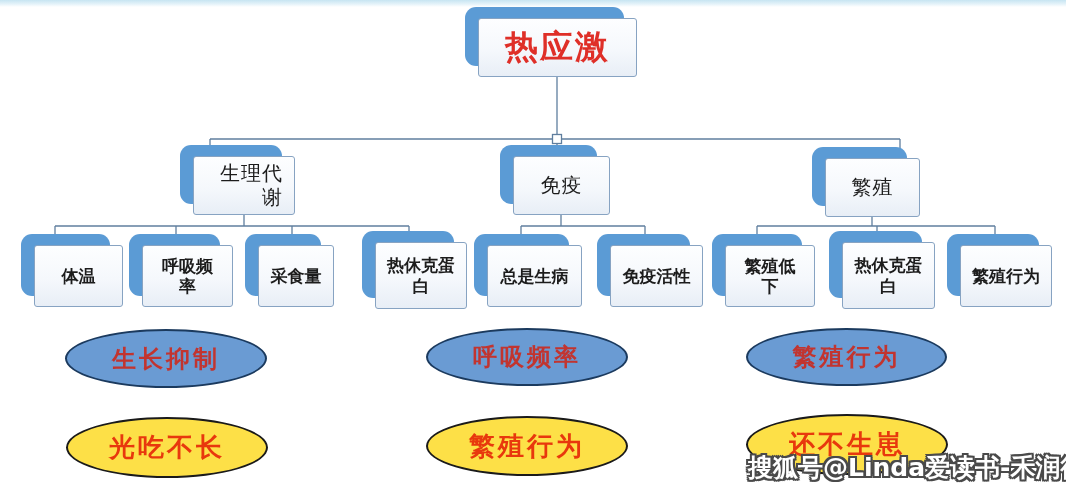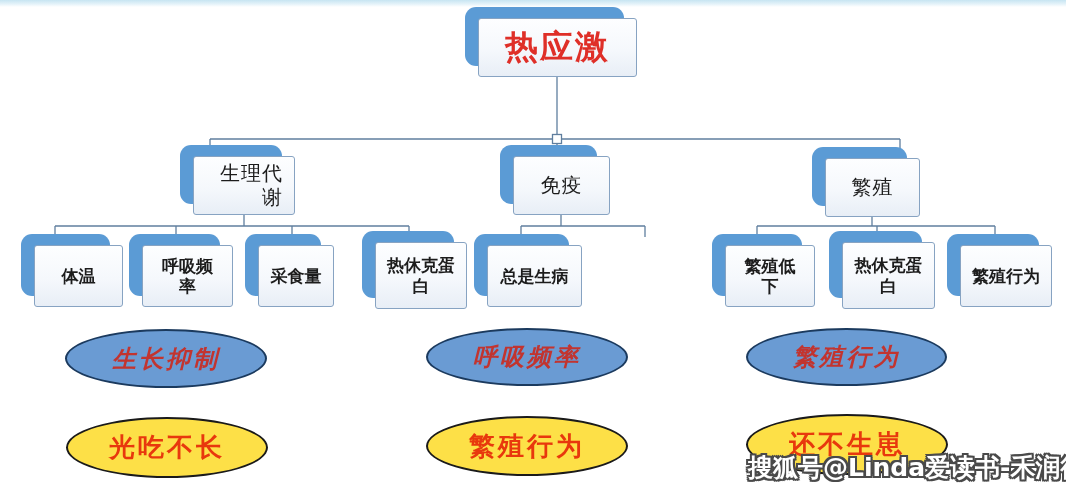--- a/index.html
+++ b/index.html
@@ -17,21 +17,21 @@
     border:1.4px solid #87a3c2;border-radius:3px;
     display:flex;align-items:center;justify-content:center;text-align:center;
     padding:0 11px;box-sizing:border-box;line-height:1.18;}
   .root-face{font-size:33px;font-weight:800;color:#df2f28;letter-spacing:2px;}
   .branch-face{font-size:20px;font-weight:400;color:#1c1c1c;letter-spacing:1px;text-align:right;}
   .leaf-face{font-size:17px;font-weight:600;color:#1c1c1c;}
   
   .oval{position:absolute;z-index:2;border-radius:50%;display:flex;align-items:center;
     justify-content:center;text-align:center;box-sizing:border-box;}
   .oval-blue{background:#6a9bd3;border:2px solid #1b3a5e;
-    font-size:24px;font-weight:700;color:#c2342f;letter-spacing:3px;font-style:italic;}
+    font-size:24px;font-weight:700;color:#c2342f;letter-spacing:3px;}
   .oval-yellow{background:#fde047;border:2px solid #1a1a1a;
     font-size:26px;font-weight:800;color:#e8380d;letter-spacing:3px;}
   
   #watermark{position:absolute;left:748px;top:451px;z-index:5;
     font-size:25px;font-weight:700;color:#ffffff;letter-spacing:0px;white-space:nowrap;
     text-shadow:-2px 0 0 #4a4a4a,2px 0 0 #4a4a4a,0 -2px 0 #4a4a4a,0 2px 0 #4a4a4a,
       -2px -2px 0 #4a4a4a,2px -2px 0 #4a4a4a,-2px 2px 0 #4a4a4a,2px 2px 0 #4a4a4a;}
 </style>
 </head>
 <body>
@@ -92,20 +92,23 @@
   <div class="node" style="left:258px;top:245px;width:76px;height:62px;">
     <div class="face leaf-face">采食量</div>
   </div>
   <div class="node" style="left:375px;top:242px;width:92px;height:67px;">
     <div class="face leaf-face">热休克蛋白</div>
   </div>
 
   <div class="node" style="left:487px;top:245px;width:95px;height:62px;">
     <div class="face leaf-face">总是生病</div>
   </div>
+  <div class="node" style="left:610px;top:245px;width:93px;height:62px;">
+    <div class="face leaf-face">免疫活性</div>
+  </div>
 
   <div class="node" style="left:725px;top:245px;width:90px;height:62px;">
     <div class="face leaf-face">繁殖低下</div>
   </div>
   <div class="node" style="left:842px;top:242px;width:93px;height:67px;">
     <div class="face leaf-face">热休克蛋白</div>
   </div>
   <div class="node" style="left:960px;top:245px;width:92px;height:62px;">
     <div class="face leaf-face">繁殖行为</div>
   </div>

